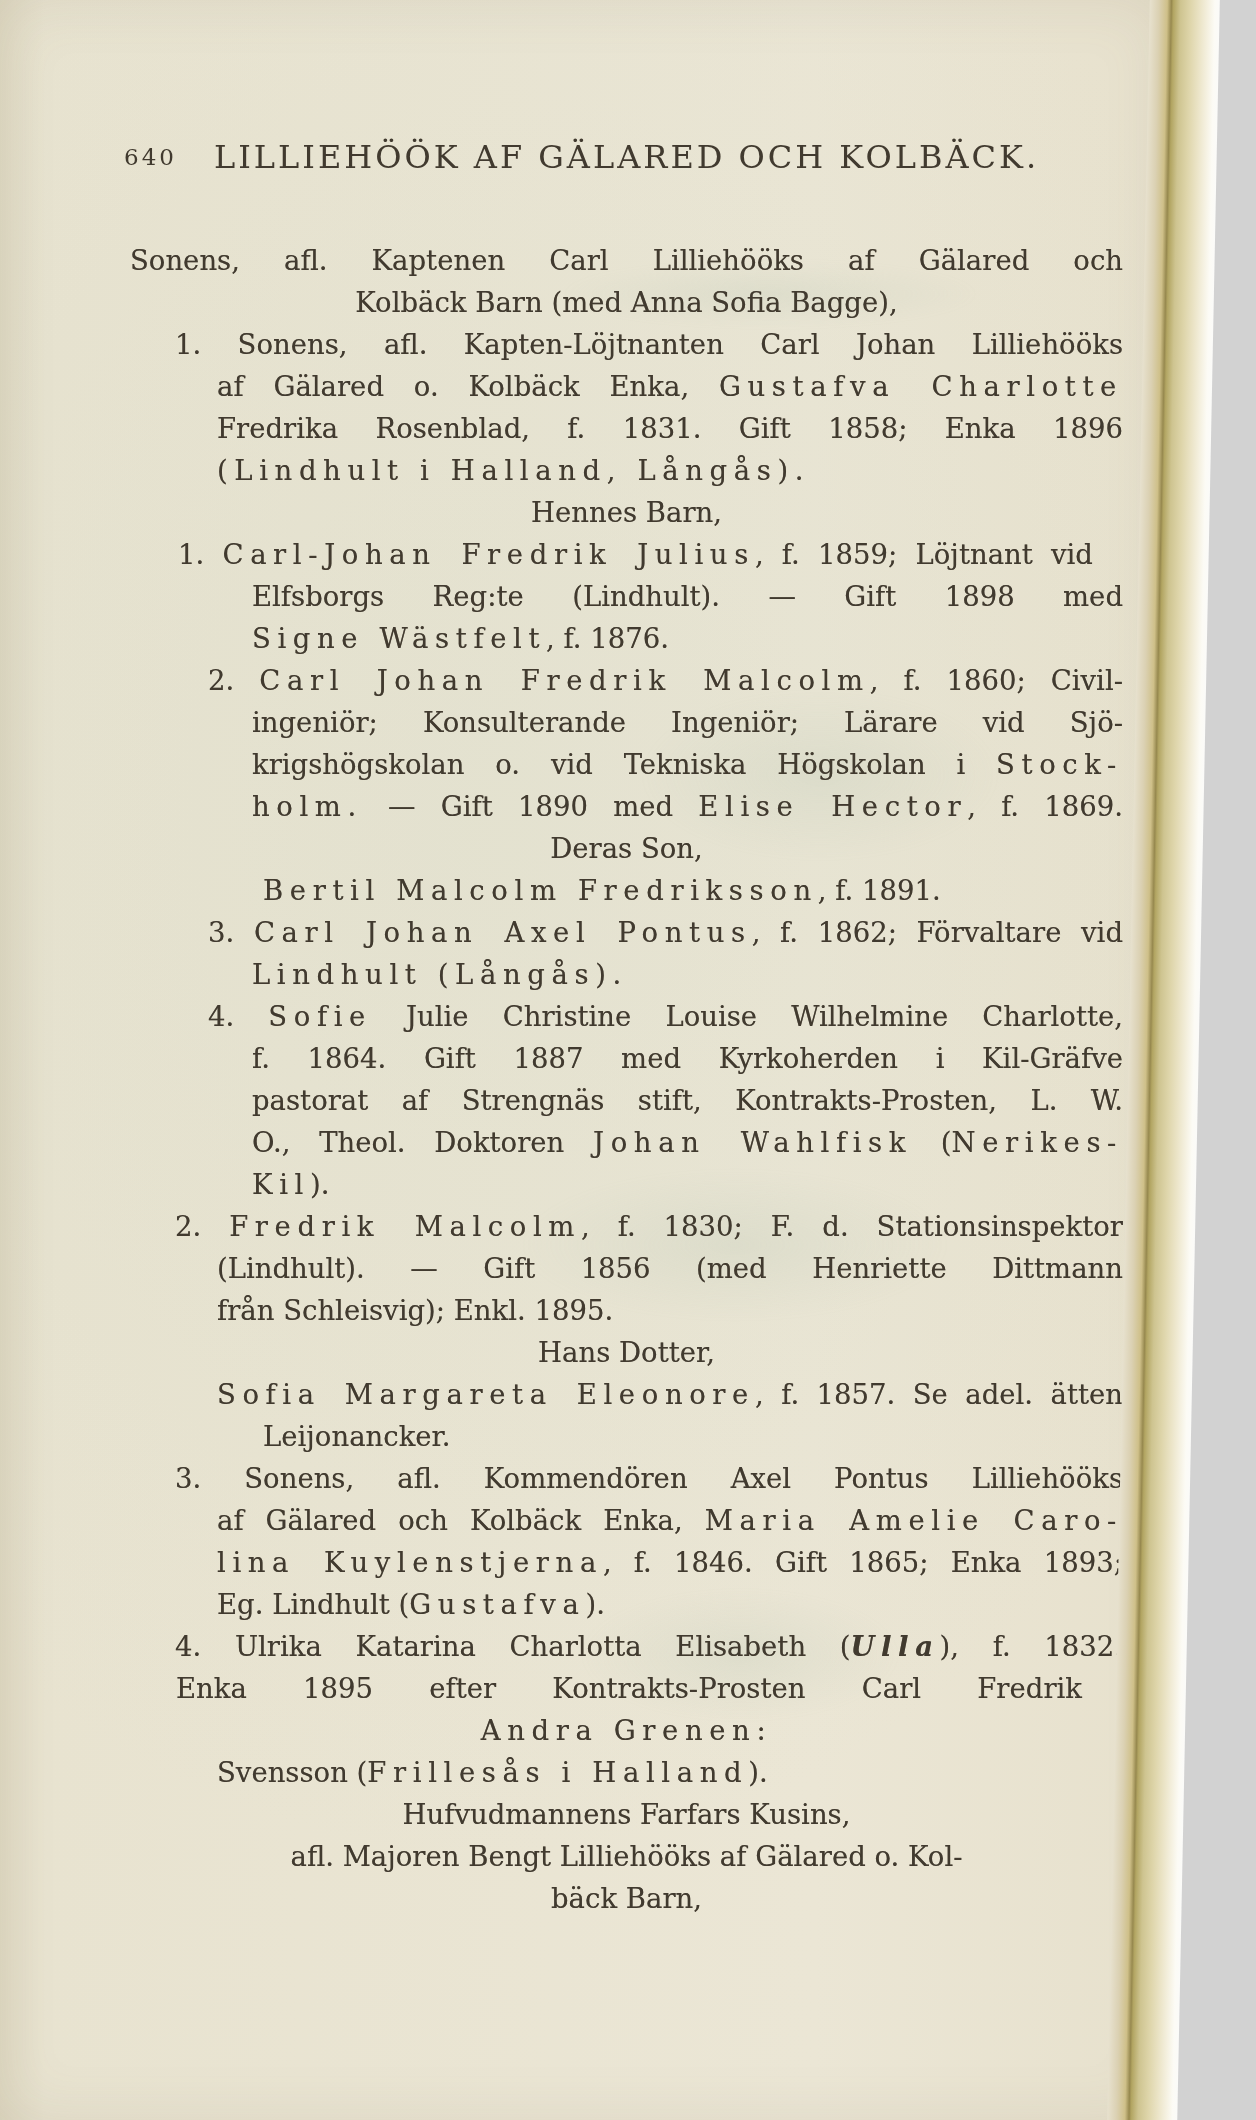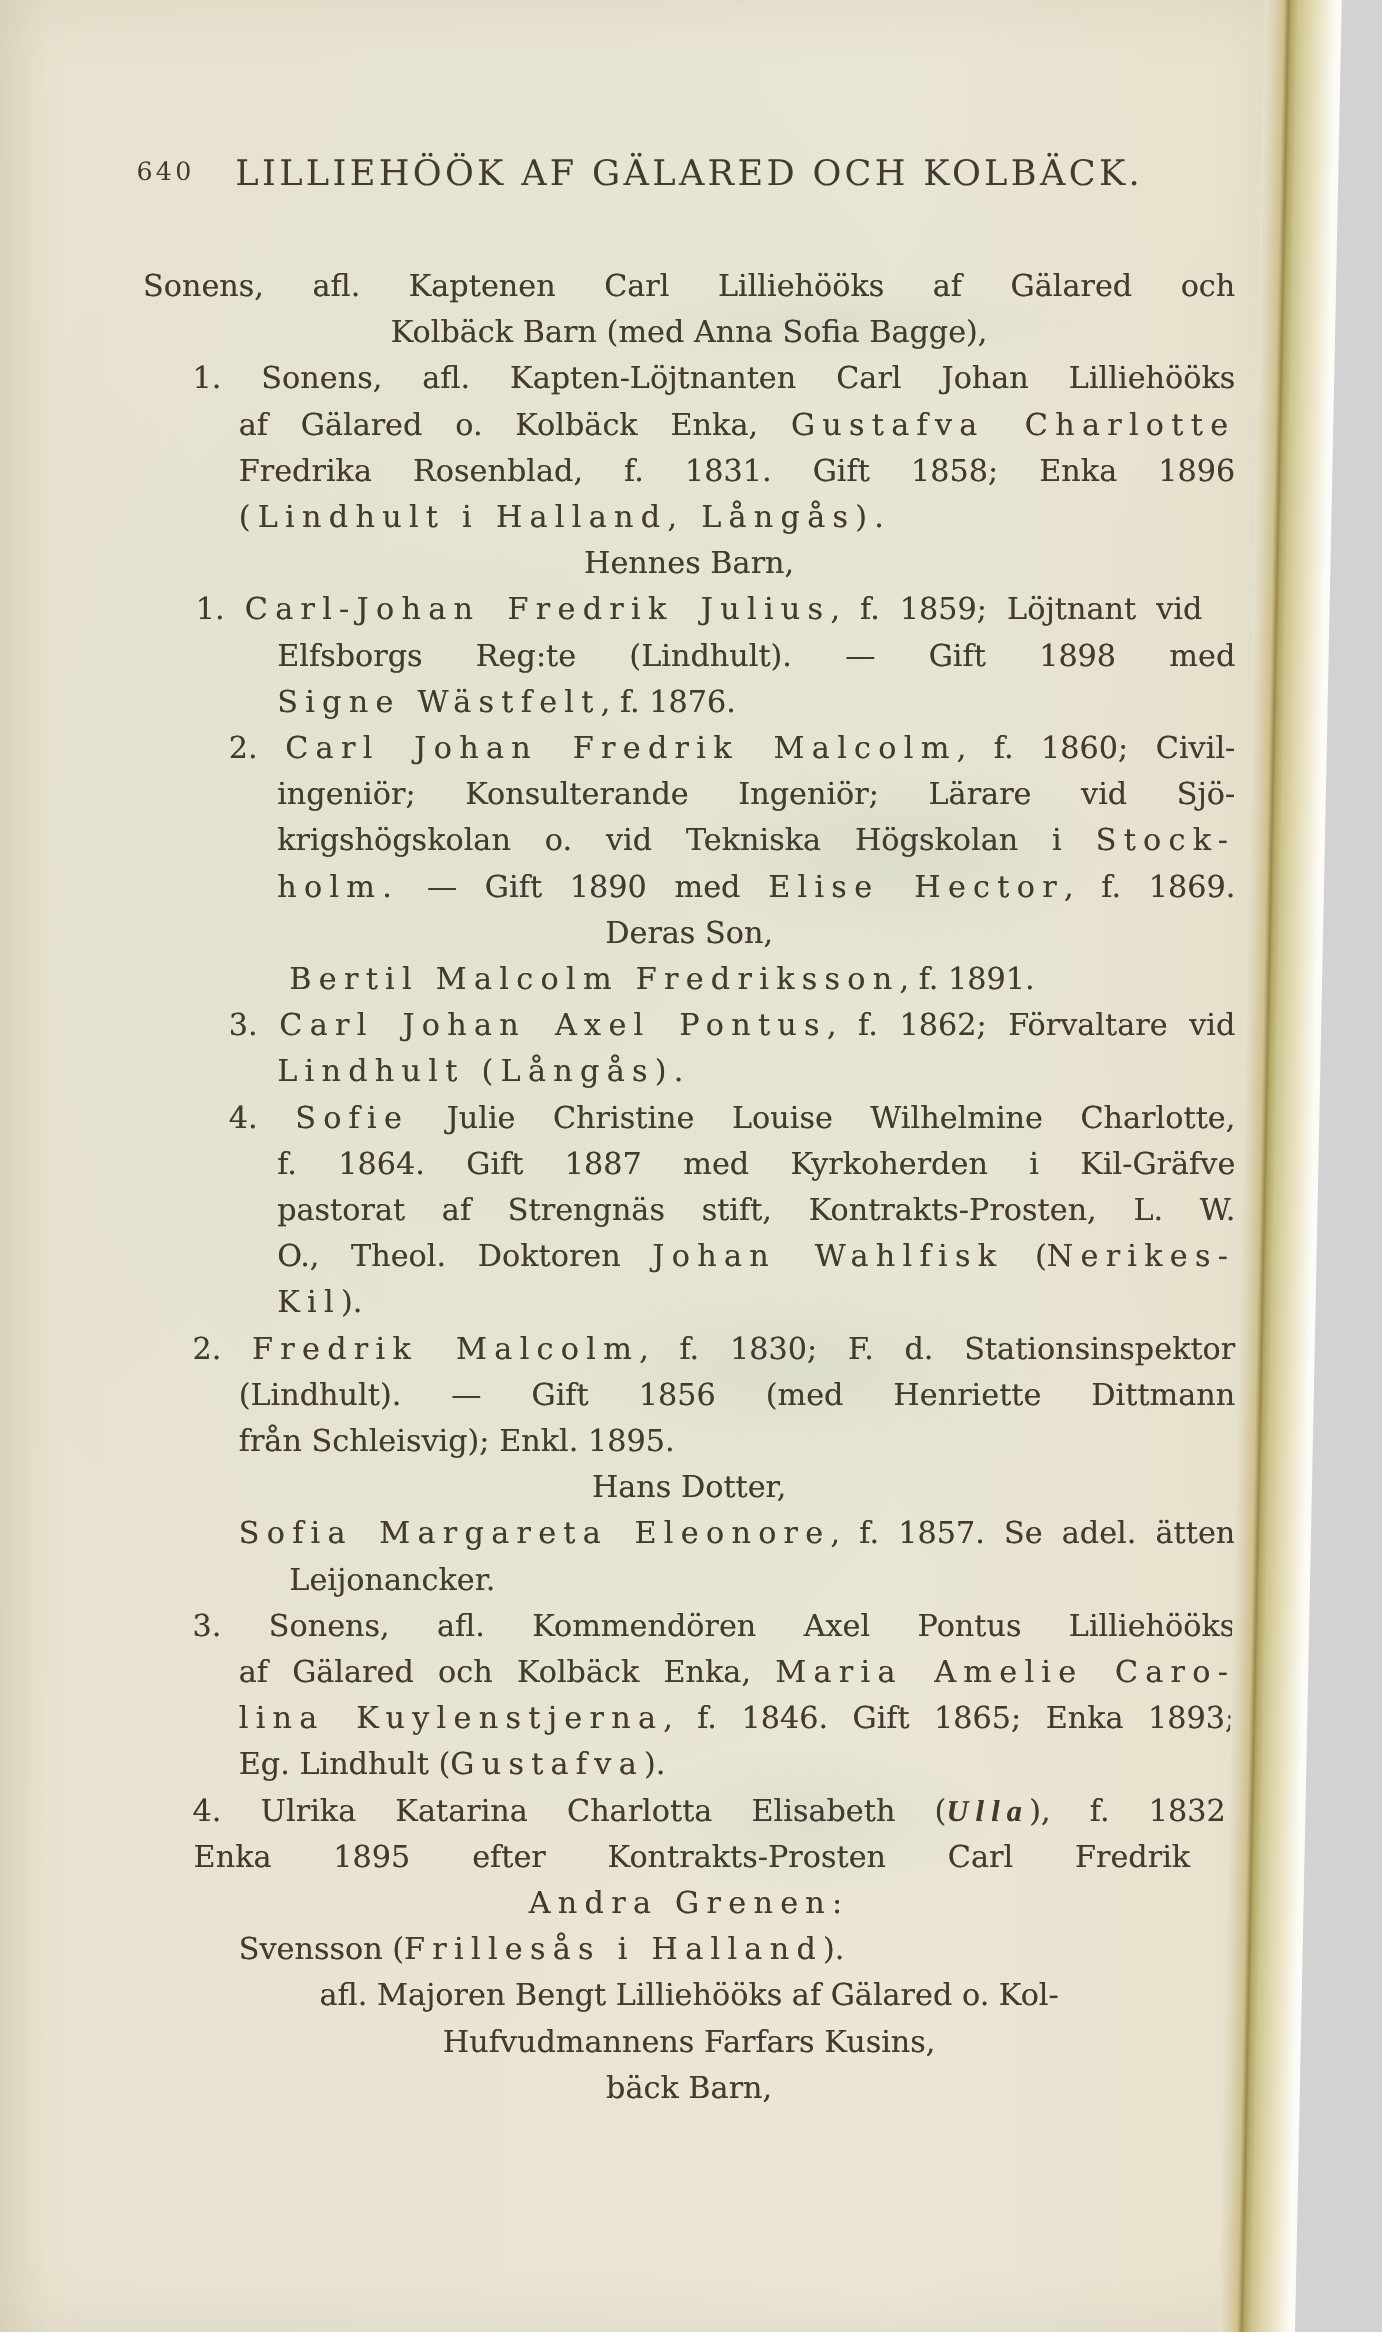--- a/index.html
+++ b/index.html
@@ -33,21 +33,21 @@
   .hdr .num{position:absolute;left:-6px;top:0;font-size:23px;letter-spacing:3px;}
   .hdr .ttl{display:block;text-align:center;font-size:32px;letter-spacing:3px;}
   .text{
     position:absolute;left:130px;top:239px;width:993px;color:var(--ink);
     font-size:27.5px;text-shadow:0 0 .6px rgba(65,58,47,.55);
   }
   .line{height:42px;line-height:42px;}
   .jst{text-align:justify;text-align-last:justify;}
   .ctr{text-align:center;}
   .it{}
-  .bi{font-style:italic;font-weight:bold;font-family:Liberation Serif, serif;}
+  .bi{font-style:italic;font-weight:bold;}
   .sp{letter-spacing:.24em;}
 </style>
 </head>
 <body>
 
 <div class="page">
   <div class="sm" style="left:560px;top:262px;width:420px;height:64px;"></div>
   <div class="sm" style="left:640px;top:690px;width:360px;height:170px;"></div>
   <div class="sm" style="left:520px;top:1170px;width:430px;height:150px;"></div>
   <div class="sm" style="left:580px;top:1590px;width:320px;height:130px;"></div>
@@ -88,19 +88,19 @@
       <div class="line jst" style="margin-left: 87px; width: 906px;"><span class="it sp">Sofia Margareta Eleonore</span><span>, f. 1857.  Se adel. ätten</span></div>
       <div class="line" style="margin-left: 133px; width: 860px;"><span class="it">Leijonancker.</span></div>
       <div class="line jst" style="margin-left: 45px; width: 948px;"><span>3. </span><span class="it">Sonens</span><span>, afl. Kommendören Axel Pontus Lilliehööks</span></div>
       <div class="line jst" style="margin-left: 87px; width: 906px;"><span>af Gälared och Kolbäck Enka, </span><span class="it sp">Maria Amelie Caro-</span></div>
       <div class="line jst" style="margin-left: 87px; width: 906px;"><span class="it sp">lina Kuylenstjerna</span><span>, f. 1846.  Gift 1865; Enka 1893;</span></div>
       <div class="line" style="margin-left: 87px; width: 906px;"><span>Eg. Lindhult (</span><span class="sp">Gustafva</span><span>).</span></div>
       <div class="line jst" style="margin-left: 45px; width: 948px;"><span>4. </span><span class="it">Ulrika Katarina Charlotta Elisabeth</span><span> (</span><span class="bi sp">Ulla</span><span>), f. 1832.</span></div>
       <div class="line jst" style="margin-left: 46px; width: 906px;"><span>Enka 1895 efter Kontrakts-Prosten Carl Fredrik</span></div>
       <div class="line ctr" style="margin-left: 0px; width: 993px;"><span class="sp">Andra Grenen:</span></div>
       <div class="line" style="margin-left: 87px; width: 906px;"><span>Svensson (</span><span class="sp">Frillesås i Halland</span><span>).</span></div>
+      <div class="line ctr" style="margin-left: 0px; width: 993px;"><span>Hufvudmannens Farfars Kusins,</span></div>
       <div class="line ctr" style="margin-left: 0px; width: 993px;"><span>afl. Majoren Bengt Lilliehööks af Gälared o. Kol-</span></div>
-      <div class="line ctr" style="margin-left: 0px; width: 993px;"><span>Hufvudmannens Farfars Kusins,</span></div>
       <div class="line ctr" style="margin-left: 0px; width: 993px;"><span>bäck Barn,</span></div>
     </div>
 </div>
 
 <div class="edge"></div>
 
 </body></html>

